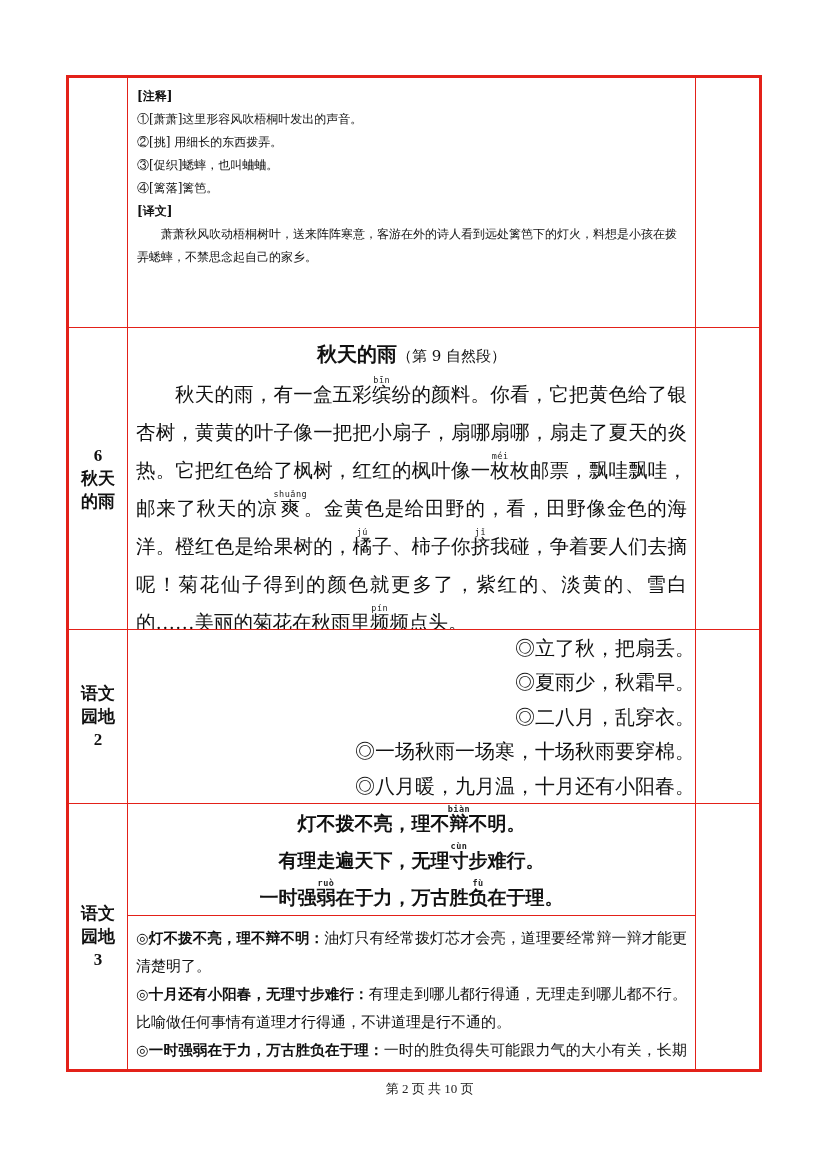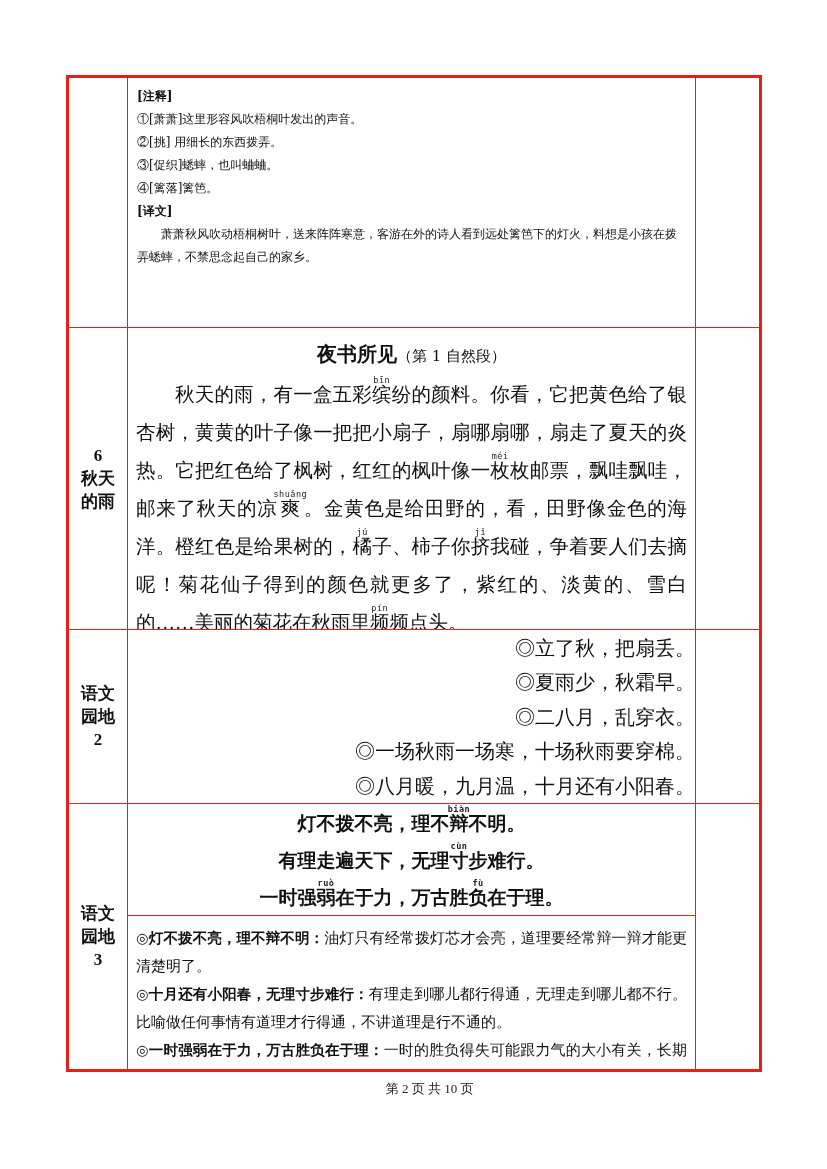--- a/index.html
+++ b/index.html
@@ -88,21 +88,21 @@
     </div>
     <div class="cell bb"></div>
 
     <div class="cell br bb label-cell">
       <div>6</div>
       <div>秋天</div>
       <div>的雨</div>
     </div>
     <div class="cell br bb qt-cell">
       <div class="qt-title-line">
-        <span class="qt-title">夜书所见</span><span class="qt-suffix">（第 1 自然段）</span>
+        <span class="qt-title">秋天的雨</span><span class="qt-suffix">（第 9 自然段）</span>
       </div>
       <div class="qt-body">秋天的雨，有一盒五彩<ruby>缤<rt>bīn</rt></ruby>纷的颜料。你看，它把黄色给了银杏树，黄黄的叶子像一把把小扇子，扇哪扇哪，扇走了夏天的炎热。它把红色给了枫树，红红的枫叶像一<ruby>枚<rt>méi</rt></ruby>枚邮票，飘哇飘哇，邮来了秋天的凉<ruby>爽<rt>shuǎng</rt></ruby>。金黄色是给田野的，看，田野像金色的海洋。橙红色是给果树的，<ruby>橘<rt>jú</rt></ruby>子、柿子你<ruby>挤<rt>jǐ</rt></ruby>我碰，争着要人们去摘呢！菊花仙子得到的颜色就更多了，紫红的、淡黄的、雪白的……美丽的菊花在秋雨里<ruby>频<rt>pín</rt></ruby>频点头。</div>
     </div>
     <div class="cell bb"></div>
 
     <div class="cell br bb label-cell">
       <div>语文</div>
       <div>园地</div>
       <div>2</div>
     </div>

